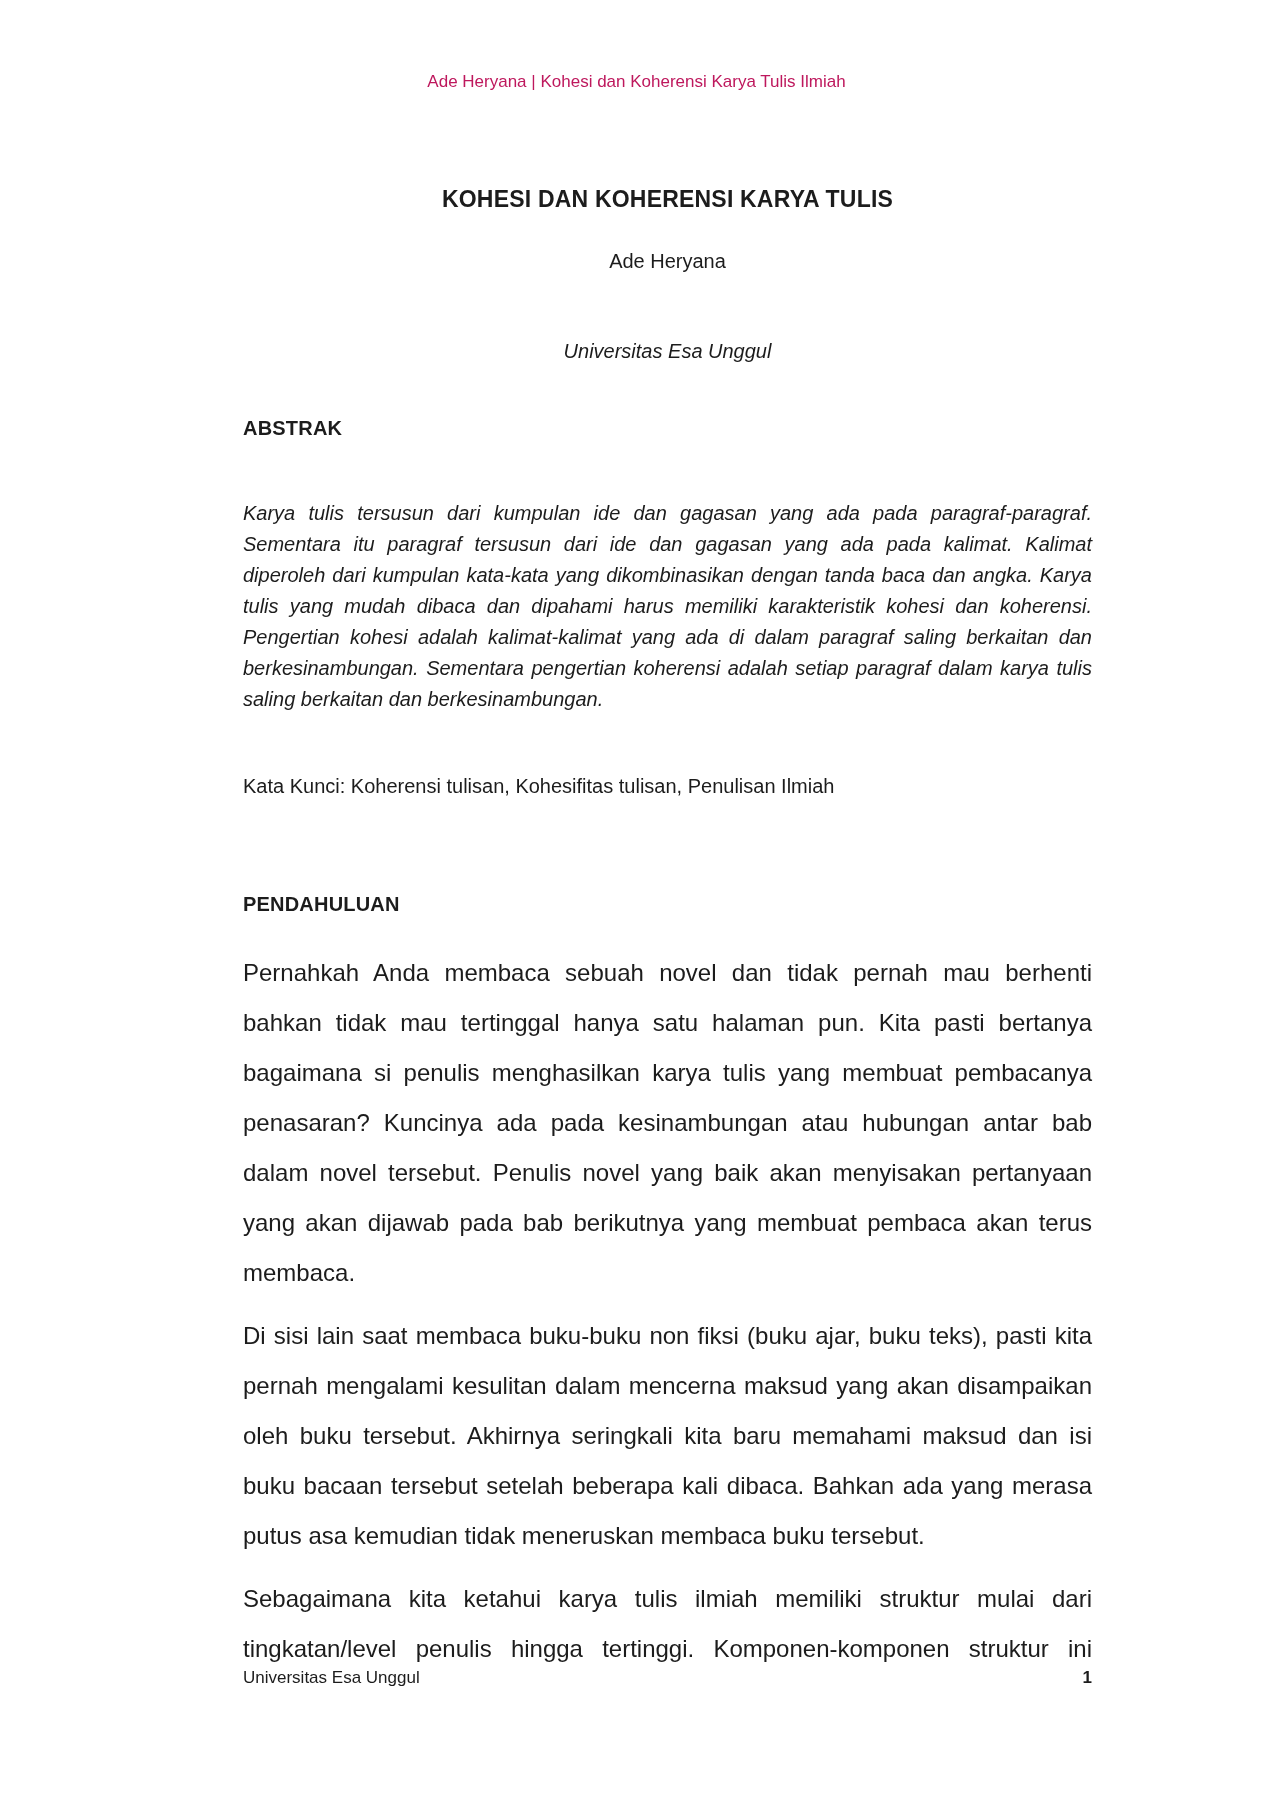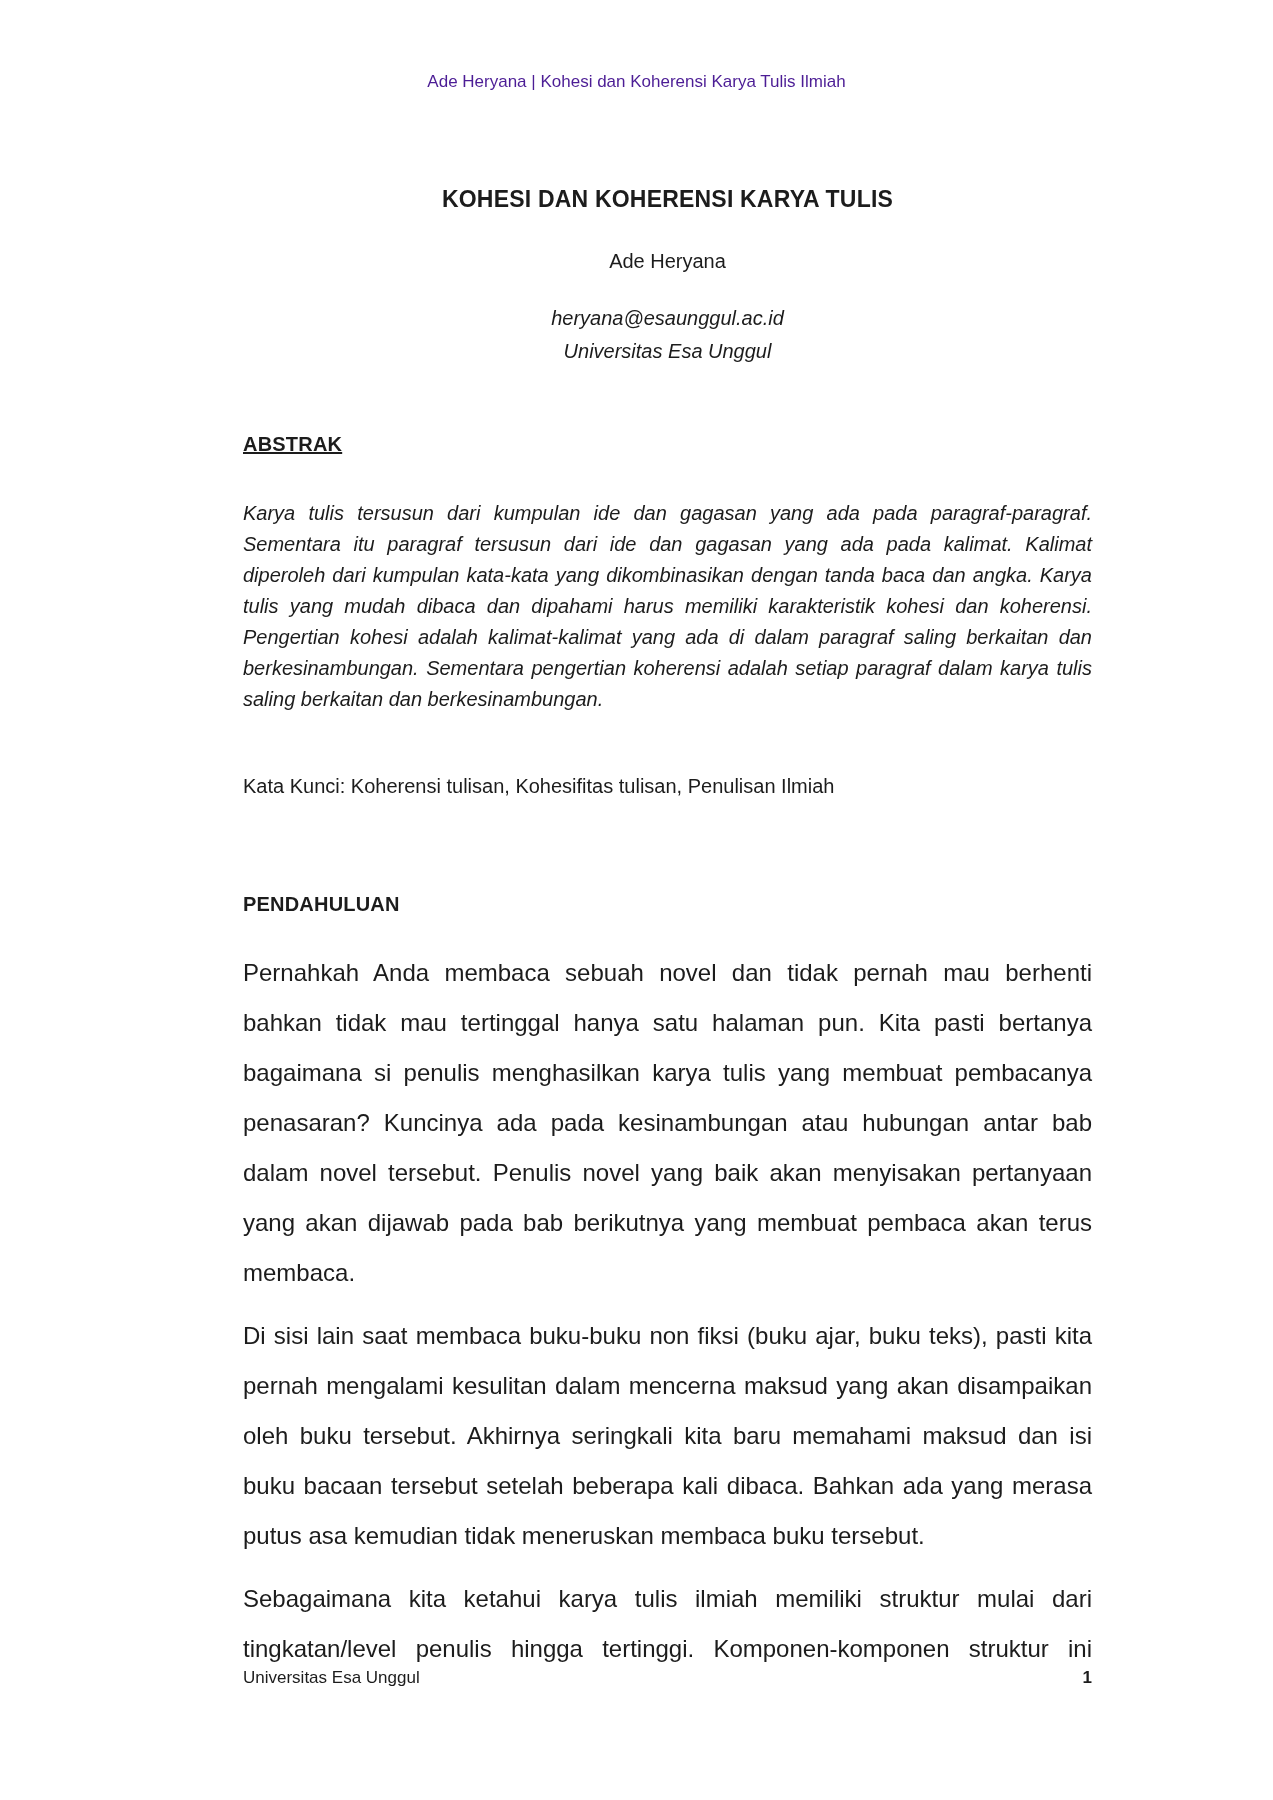--- a/index.html
+++ b/index.html
@@ -16,21 +16,21 @@
     color: #1c1c1c;
     overflow: hidden;
   }
   .running-header {
     position: absolute;
     top: 72px;
     left: 0;
     right: 0;
     text-align: center;
     font-size: 17px;
-    color: #4c1d95;
+    color: #be185d;
   }
   .col {
     position: absolute;
     left: 243px;
     width: 849px;
   }
   .doc-title {
     top: 186px;
     text-align: center;
     font-size: 23px;
@@ -52,21 +52,21 @@
     top: 340px;
     text-align: center;
     font-size: 20px;
     font-style: italic;
   }
   .section-heading {
     font-size: 20px;
     font-weight: bold;
     letter-spacing: 0.2px;
   }
-  .abstract-heading { top: 433px; text-decoration: underline; }
+  .abstract-heading { top: 417px; }
   .abstract-text {
     top: 498px;
     font-size: 20px;
     font-style: italic;
     line-height: 31px;
     text-align: justify;
   }
   .keywords {
     top: 775px;
     font-size: 20px;
@@ -102,21 +102,20 @@
 <body>
 
 <div class="page">
 
   <div class="running-header">Ade Heryana | Kohesi dan Koherensi Karya Tulis Ilmiah</div>
 
   <div class="col doc-title">KOHESI DAN KOHERENSI KARYA TULIS</div>
 
   <div class="col author">Ade Heryana</div>
 
-  <div class="col email">heryana@esaunggul.ac.id</div>
 
   <div class="col affiliation">Universitas Esa Unggul</div>
 
   <div class="col section-heading abstract-heading">ABSTRAK</div>
 
   <div class="col abstract-text">Karya tulis tersusun dari kumpulan ide dan gagasan yang ada pada paragraf-paragraf. Sementara itu paragraf tersusun dari ide dan gagasan yang ada pada kalimat. Kalimat diperoleh dari kumpulan kata-kata yang dikombinasikan dengan tanda baca dan angka.  Karya tulis yang mudah dibaca dan dipahami harus memiliki karakteristik kohesi dan koherensi. Pengertian kohesi adalah kalimat-kalimat yang ada di dalam paragraf saling berkaitan dan berkesinambungan. Sementara pengertian koherensi adalah setiap paragraf dalam karya tulis saling berkaitan dan berkesinambungan.</div>
 
   <div class="col section-heading intro-heading">PENDAHULUAN</div>
 
   <div class="col keywords">Kata Kunci: Koherensi tulisan, Kohesifitas tulisan, Penulisan Ilmiah</div>

